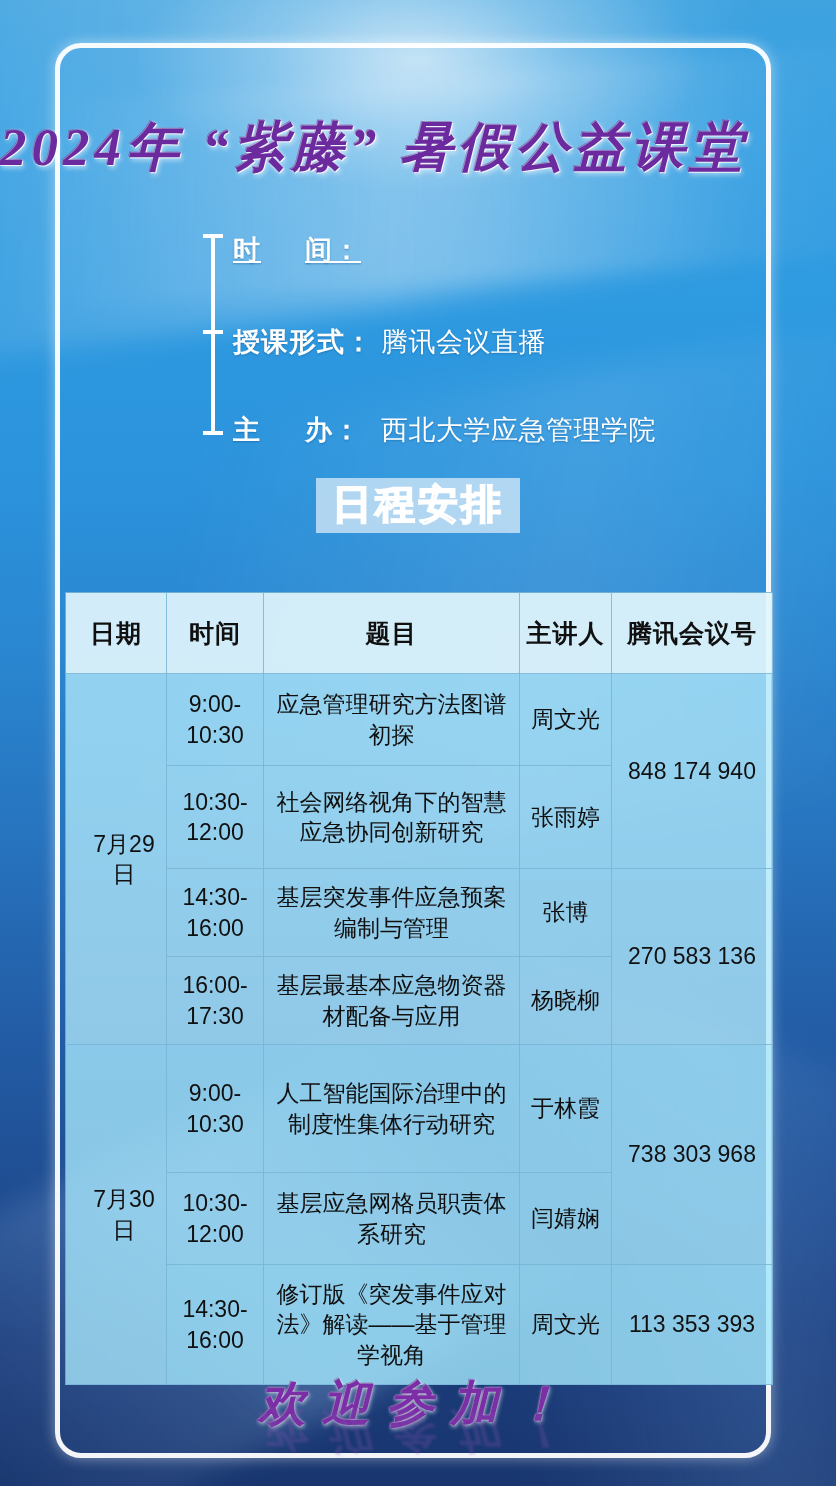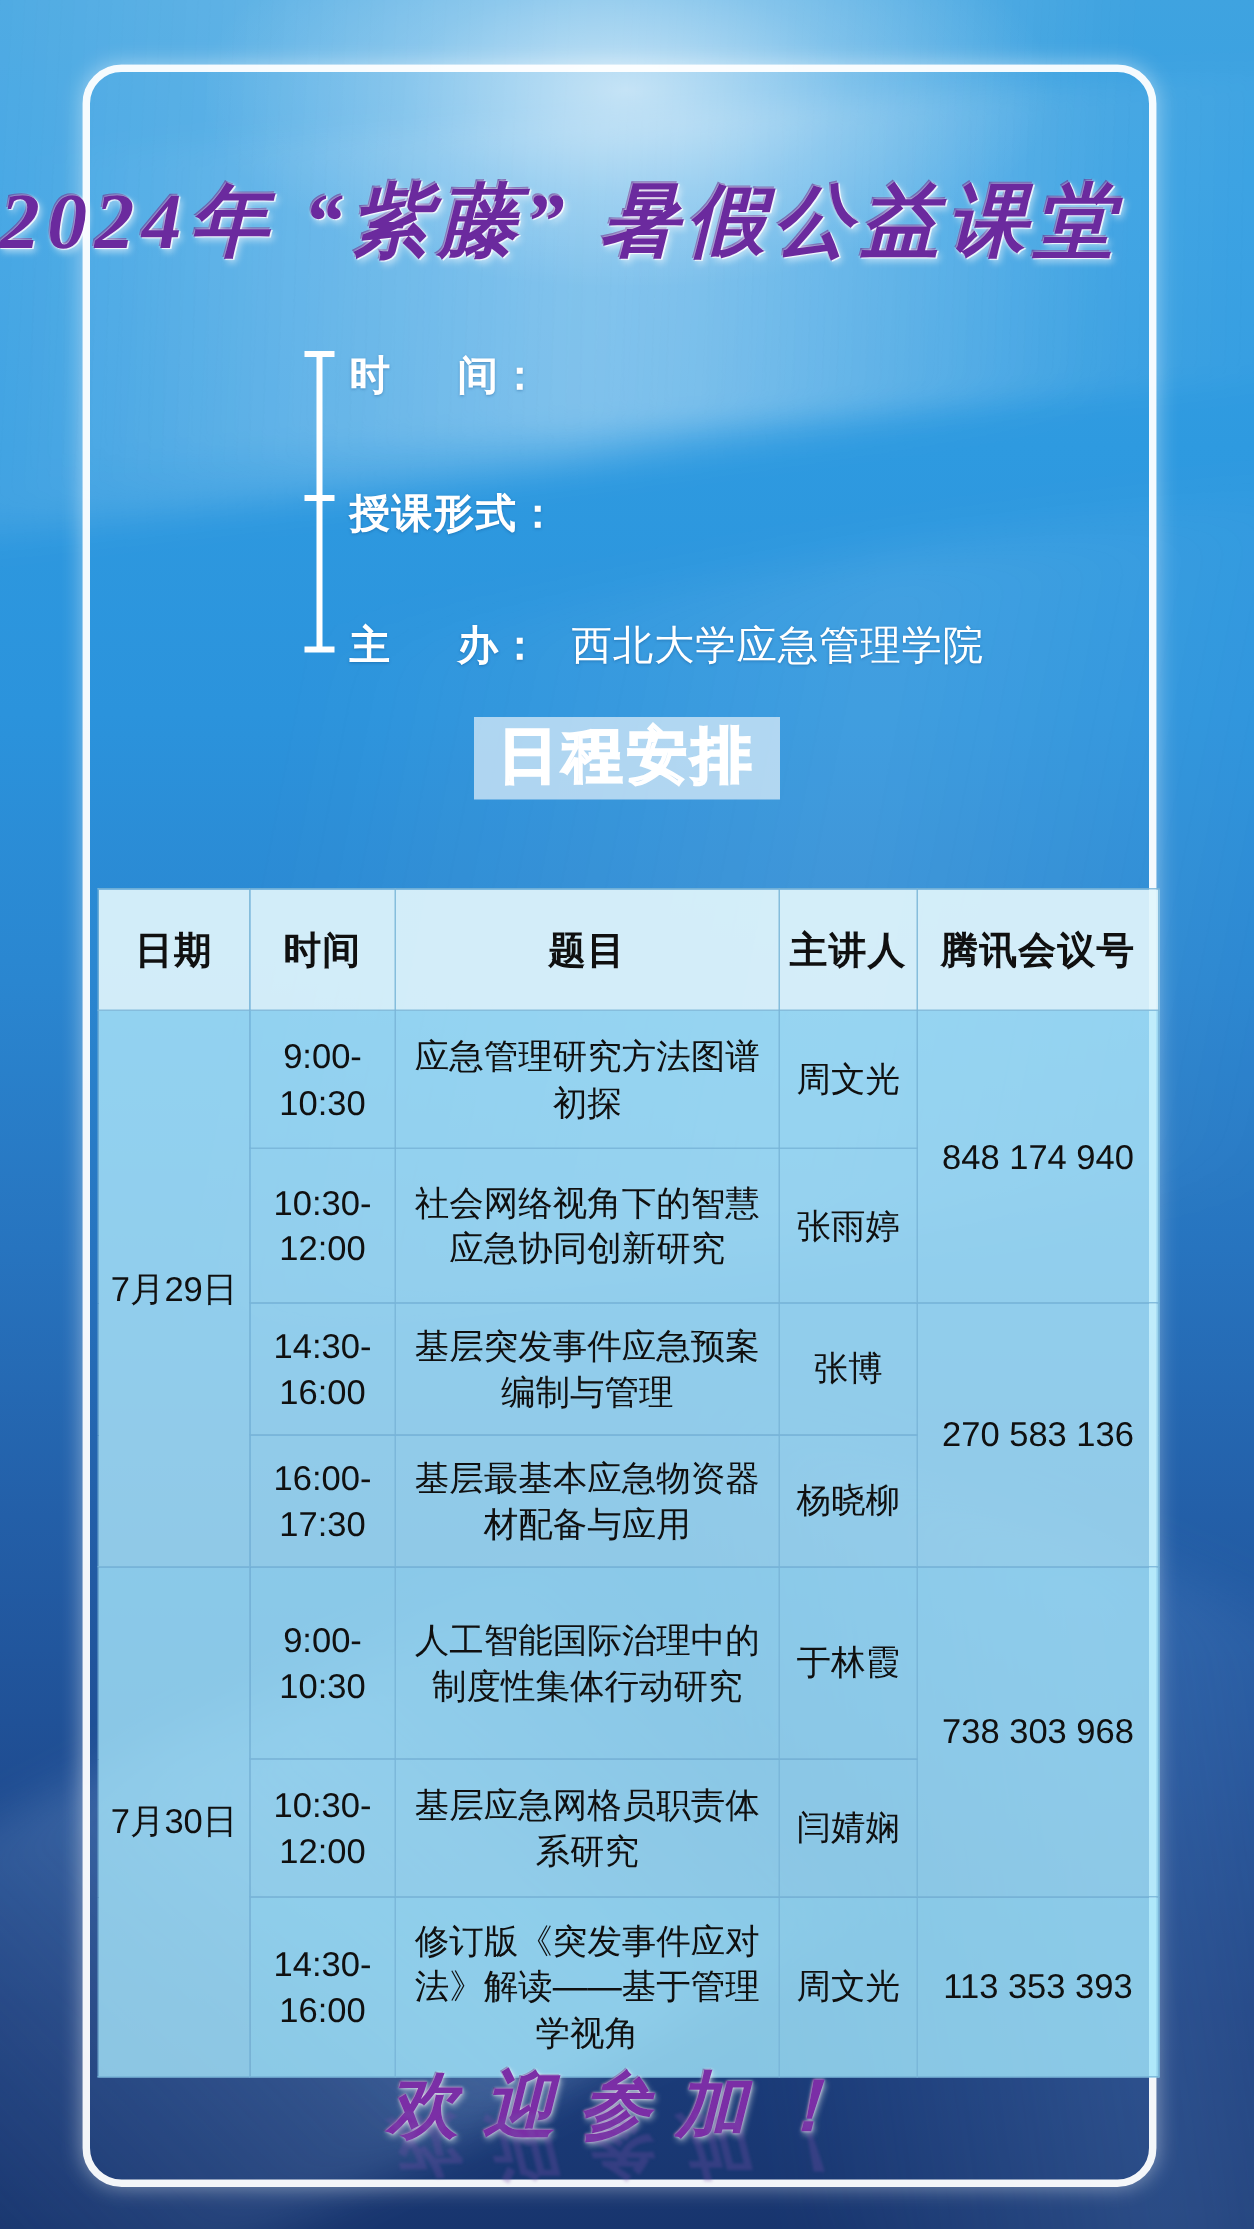--- a/index.html
+++ b/index.html
@@ -134,21 +134,21 @@
     position: absolute;
     left: 33px; top: 0;
     width: 560px;
   }
   .info-row {
     display: flex;
     align-items: baseline;
     height: 88px;
     color: #ffffff;
   }
-  .info-row:first-child { height: 92px; }
+  .info-row:first-child { height: 92px; text-decoration: underline; }
   .info-label {
     font-size: 27px;
     font-weight: bold;
     width: 148px;
     flex: none;
     letter-spacing: 1px;
     text-shadow: 0 1px 2px rgba(0,60,120,0.35);
   }
   .info-label .sp { display: inline-block; width: 44px; }
   .info-value {
@@ -208,21 +208,21 @@
   .sched tbody tr:nth-child(n+5) td { background: rgba(165,229,250,0.80); }
   .sched tbody tr:nth-child(n+7) td { background: rgba(160,228,250,0.82); }
   .col-date    { width: 101px; }
   .col-time    { width: 97px; }
   .col-topic   { width: 256px; }
   .col-speaker { width: 92px; }
   .col-meeting { width: 161px; }
   td.topic { font-size: 23px; line-height: 1.30; padding: 8px 6px; }
   td.time  { font-size: 23px; line-height: 1.55; }
   td.meeting { font-size: 24px; white-space: nowrap; }
-  td.date { font-size: 23px; }
+  td.date { font-size: 23px; padding-left: 20px; }
 
   
   .footer {
     position: absolute;
     left: 0; top: 1372px;
     width: 836px;
     text-align: center;
     font-family: "Liberation Serif", "DejaVu Serif", serif;
     font-size: 48px;
     font-weight: bold;
@@ -277,20 +277,21 @@
       <line x1="3" y1="100" x2="23" y2="100" stroke="#ffffff" stroke-width="4"></line>
       <line x1="3" y1="201" x2="23" y2="201" stroke="#ffffff" stroke-width="4"></line>
     </svg>
 
     <div class="info-rows">
       <div class="info-row">
         <span class="info-label"><span>时</span><span class="sp"></span><span>间：</span></span>
       </div>
       <div class="info-row">
         <span class="info-label">授课形式：</span>
+        <span class="info-value">腾讯会议直播</span>
       </div>
       <div class="info-row">
         <span class="info-label"><span>主</span><span class="sp"></span><span>办：</span></span>
         <span class="info-value">西北大学应急管理学院</span>
       </div>
     </div>
   </div>
 
   <div class="section-heading-wrap">
     <span class="section-heading">日程安排</span>

